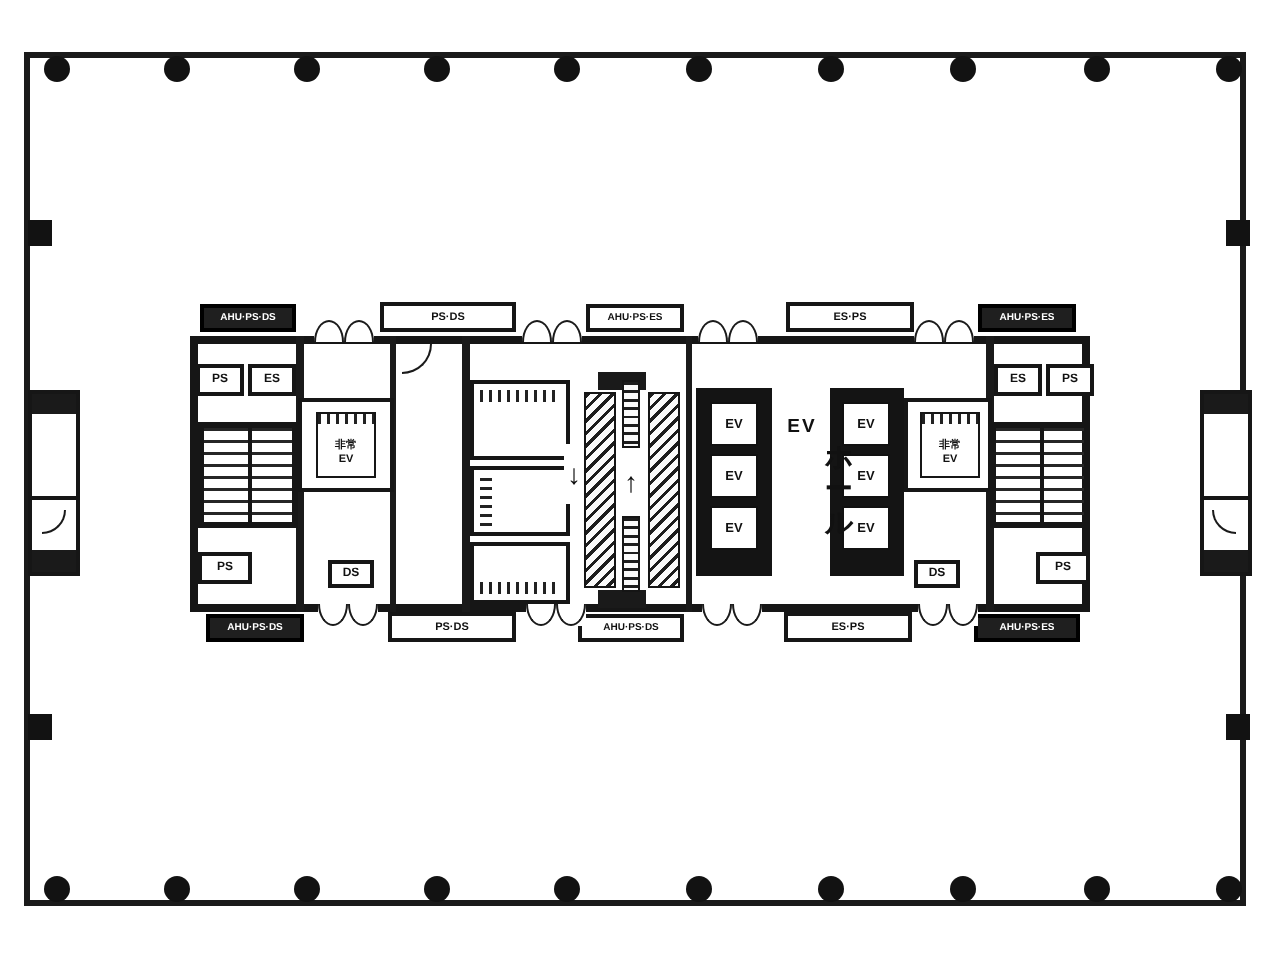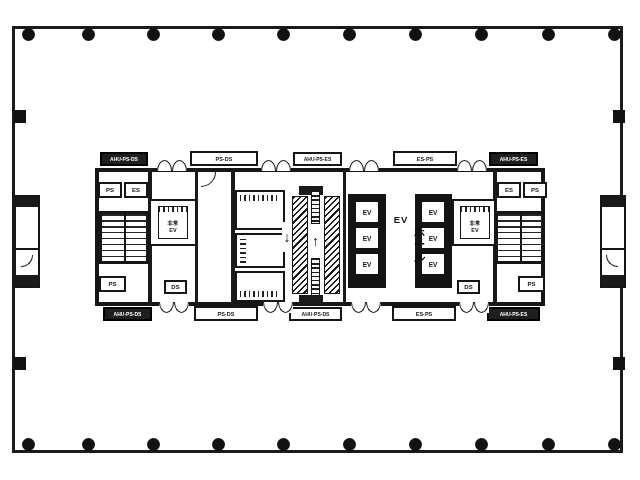--- a/index.html
+++ b/index.html
@@ -31,21 +31,21 @@
   .flip{transform:rotate(180deg);}
   .arc{border:1.3px solid #1a1a1a;border-left:none;border-top:none;border-radius:0 0 100% 0;background:transparent;}
   .arrow{font-size:14px;font-weight:bold;color:#0d0d0d;background:#fff;display:flex;
          align-items:center;justify-content:center;line-height:1;}
   .evbank{background:#141414;}
   .evcell{border:1.2px solid #111;background:#fff;display:flex;align-items:center;justify-content:center;
           font-size:6.5px;font-weight:bold;color:#111;}
   .twoline{display:flex;flex-direction:column;align-items:center;justify-content:center;
            font-weight:bold;color:#111;line-height:1.15;}
   .hall-l1{font-size:9.5px;letter-spacing:1px;}
-  .hall-l2{font-size:11px;margin-left:37px;}
+  .hall-l2{font-size:14px;margin-left:37px;}
   .nv{font-size:5.5px;}
 </style>
 </head>
 <body>
 
 <div class="stage" id="plan">
 
   <div class="abs outline" style="left:12px;top:26px;width:611px;height:427px;"></div>
 
   <div class="abs sq" style="left:14px;top:110px;"></div>

